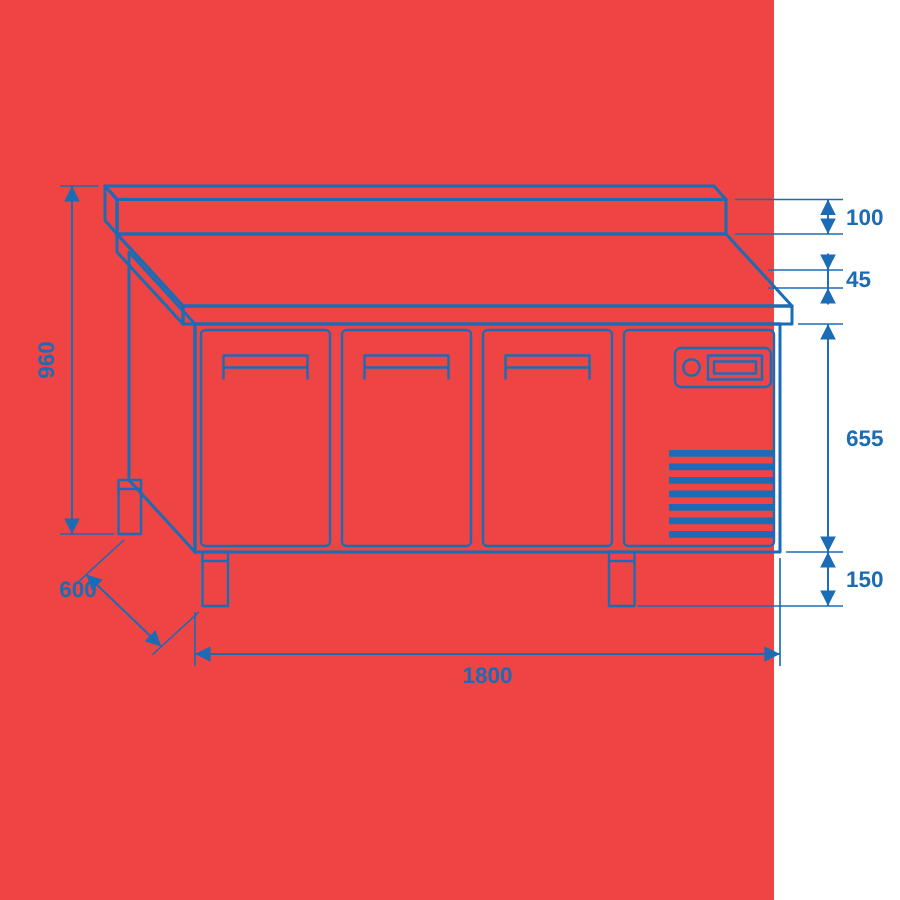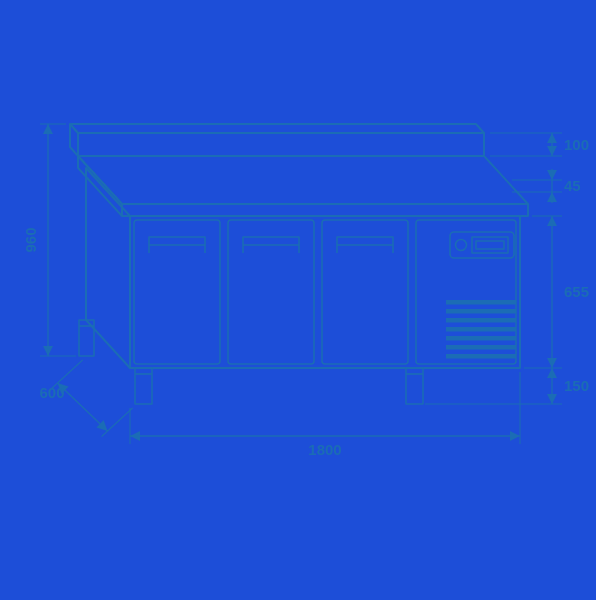--- a/index.html
+++ b/index.html
@@ -6,23 +6,23 @@
     margin: 0;
     padding: 0;
     background: #ffffff;
     width: 600px;
     height: 600px;
     overflow: hidden;
     font-family: "Liberation Sans", sans-serif;
   }
   .canvas {
     position: relative;
-    width: 596px;
+    width: 516px;
     height: 600px;
-    background: #1d4ed8;
+    background: #ef4444;
   }
   svg { display: block; }
   .outline   { fill: none; stroke: #1b6cb5; stroke-width: 2;   stroke-linejoin: round; }
   .detail    { fill: none; stroke: #1b6cb5; stroke-width: 1.6; stroke-linejoin: round; }
   .dimline   { fill: none; stroke: #1b6cb5; stroke-width: 1.3; }
   .extline   { fill: none; stroke: #1b6cb5; stroke-width: 1.1; }
   .bar       { fill: #1b6cb5; stroke: none; }
   .dimtext   {
     fill: #1b6cb5;
     font-family: "Liberation Sans", sans-serif;

